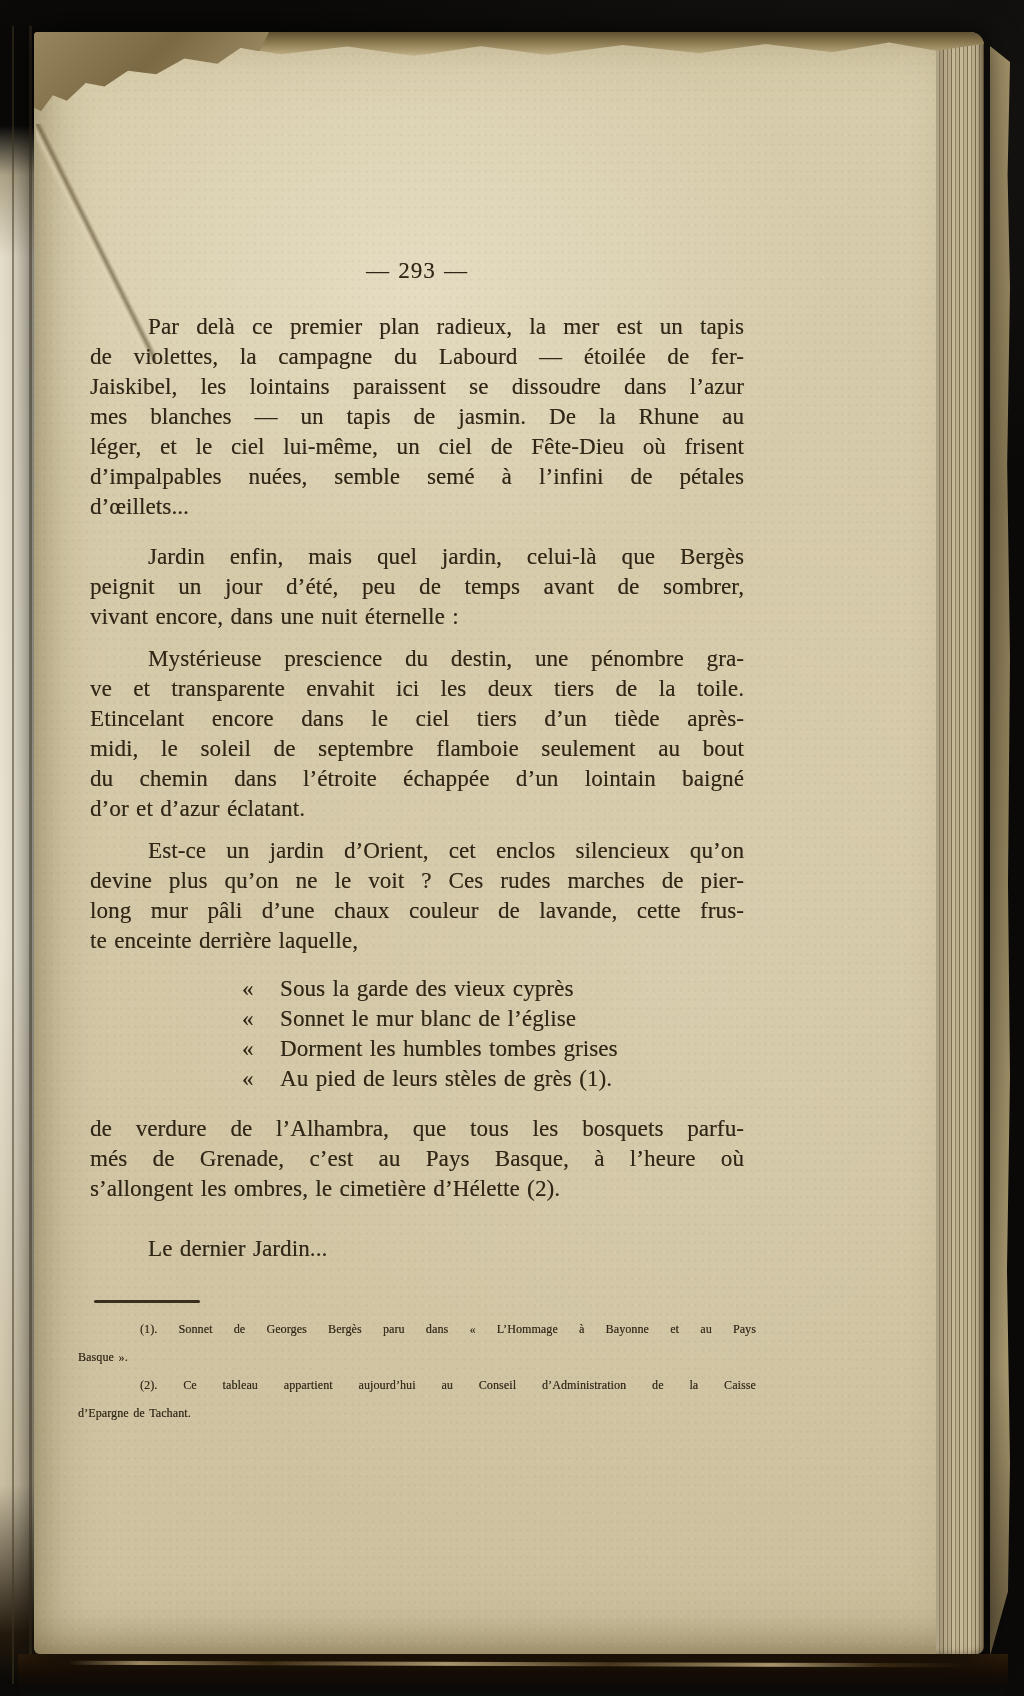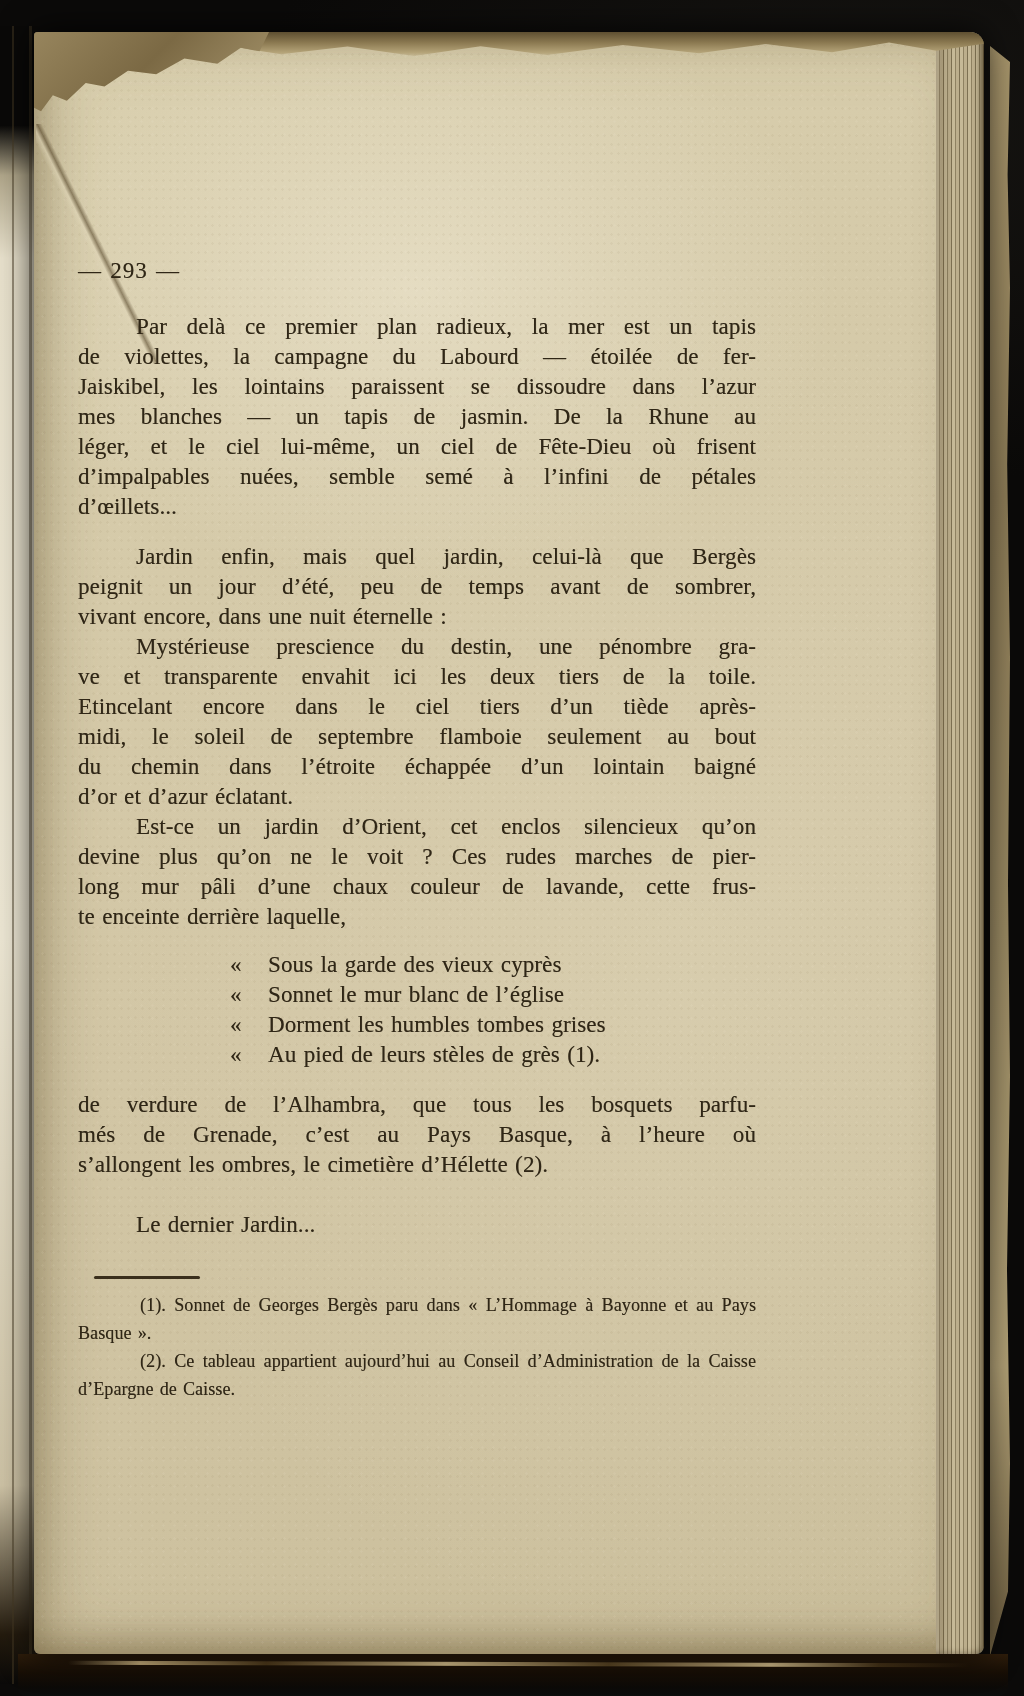--- a/index.html
+++ b/index.html
@@ -87,30 +87,30 @@
     background:linear-gradient(to bottom left, transparent 47.5%, rgba(80,64,36,.55) 49.5%, rgba(224,214,184,.55) 51.5%, transparent 54%);
   }
 
   
   .text-flow{
     position:absolute;left:44px;top:224px;width:678px;z-index:8;
     font-size:23px;line-height:30px;color:#2f2616;
     text-shadow:.3px .3px .4px rgba(47,38,22,.45);
     word-spacing:1.5px;letter-spacing:.1px;
   }
-  .page-number{height:30px;letter-spacing:1px;}
-  .block{margin:0;}
+  .page-number{height:30px;text-align:center;letter-spacing:1px;}
+  .block{margin:12px;}
   .b1{margin-top:26px}.b2{margin-top:20px}.b5{margin-top:18px}.b6{margin-top:20px}.b7{margin-top:30px}
   .line{height:30px;}
   .line.indent{text-indent:58px;}
   .line.justify{text-align:justify;text-align-last:justify;text-justify:inter-word;}
   .verse .line{padding-left:152px;}
   .vmark{display:inline-block;width:38px;}
   .rule{margin:36px 0 12px 16px;width:106px;height:3px;background:#3a2f1c;border-radius:2px;}
-  .fn-block{font-size:18px;line-height:28px;}
+  .fn-block{font-size:12px;line-height:28px;}
   .fn-line{height:28px;}
   .fn-line.fn-indent{text-indent:62px;}
   .fn-line.justify{text-align:justify;text-align-last:justify;text-justify:inter-word;}
 </style>
 </head>
 <body>
 
 <div class="canvas">
   <div class="left-curl"></div>
   <div class="outer-fringe"></div>
@@ -170,18 +170,18 @@
           </div>
         </div>
       <div class="rule"></div>
       <div id="footnotes">
           <div class="fn-block">
             <div class="fn-line fn-indent justify">(1). Sonnet de Georges Bergès paru dans « L’Hommage à Bayonne et au Pays</div>
             <div class="fn-line">Basque ».</div>
           </div>
           <div class="fn-block">
             <div class="fn-line fn-indent justify">(2). Ce tableau appartient aujourd’hui au Conseil d’Administration de la Caisse</div>
-            <div class="fn-line">d’Epargne de Caisse.</div>
+            <div class="fn-line">d’Epargne de Tachant.</div>
           </div>
         </div>
     </div>
   </div>
 </div>
 
 </body></html>

